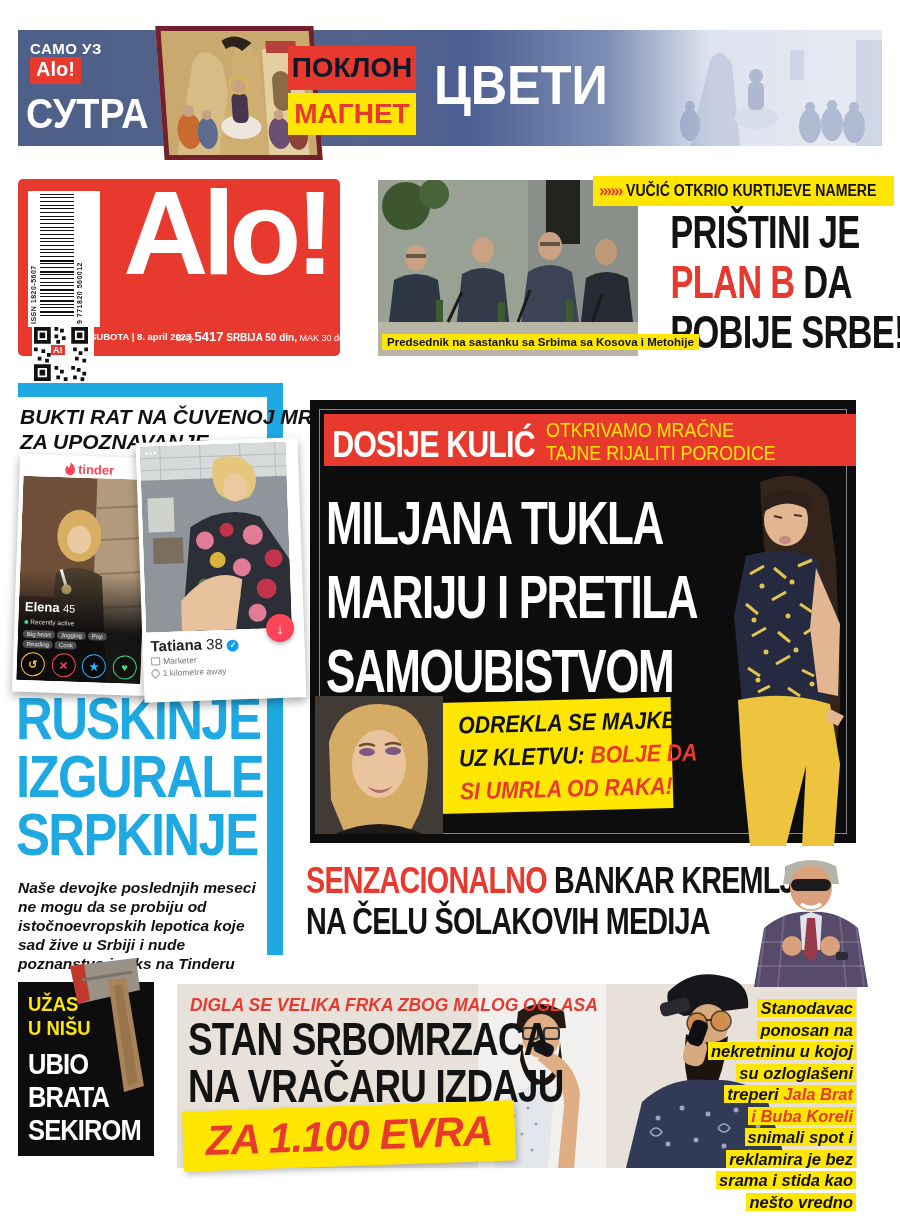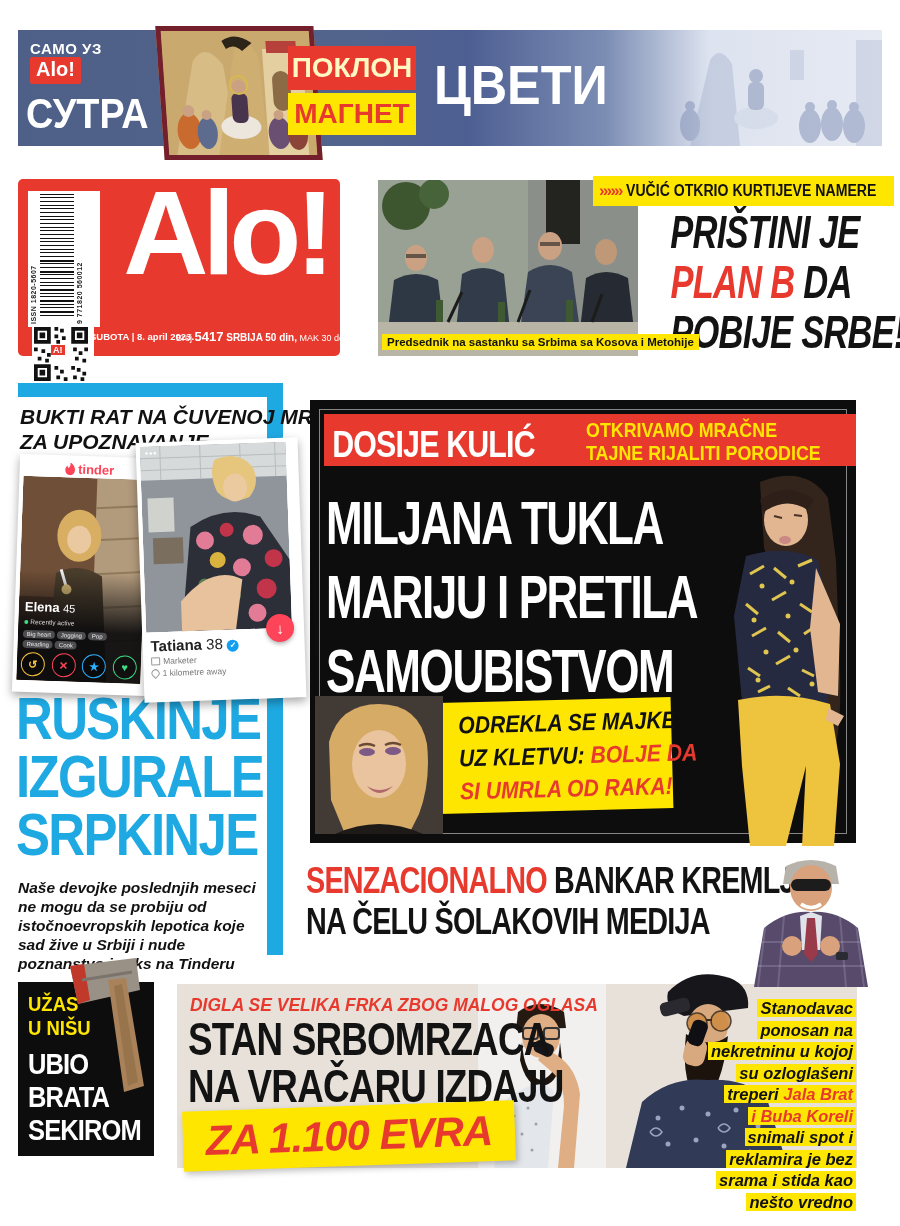--- a/index.html
+++ b/index.html
@@ -8,21 +8,21 @@
   .abs{position:absolute;}
   
   #banner{left:18px;top:30px;width:864px;height:116px;
     background:linear-gradient(90deg,#4e5f88 0%,#53648c 38%,#4d5f92 52%,#7c8db4 68%,#dde3ef 80%,#e6eaf3 100%);}
   .samo-uz{left:12px;top:10px;color:#fff;font-size:15px;font-weight:700;letter-spacing:.5px;}
   .alo-badge{left:12px;top:27px;background:#e8392e;color:#fff;font-size:20px;font-weight:900;
     padding:1px 6px 3px;border-radius:2px;}
   .sutra{left:8px;top:60px;color:#fff;font-size:42px;font-weight:900;transform:scaleX(.9);transform-origin:0 0;}
   .icon-tile{left:142px;top:-4px;width:148px;height:124px;transform:skewX(4deg);
     border:5px solid #74202c;overflow:hidden;background:#c8a873;}
-  .poklon{left:270px;top:16px;width:128px;height:44px;background:#e8392e;color:#fef9c3;
+  .poklon{left:270px;top:16px;width:128px;height:44px;background:#e8392e;color:#0f172a;
     display:flex;align-items:center;justify-content:center;font-size:28px;font-weight:900;}
   .magnet{left:270px;top:63px;width:128px;height:42px;background:#ffe600;color:#e8392e;
     display:flex;align-items:center;justify-content:center;font-size:28px;font-weight:900;}
   .cveti{left:402px;top:22px;width:224px;color:#fff;font-size:56px;font-weight:900;
     text-align:center;transform:scaleX(.9);transform-origin:0 0;}
   .faded{left:642px;top:0;width:222px;height:116px;}
   
   #masthead{left:18px;top:179px;width:322px;height:177px;background:#e8392e;border-radius:5px;}
   .codes{left:10px;top:12px;width:68px;height:130px;background:#fff;display:flex;padding:3px 2px;}
   .vtext{writing-mode:vertical-rl;transform:rotate(180deg);font-size:7px;color:#222;
@@ -38,21 +38,21 @@
   .m-price b{font-size:13px;} .m-price .semi{font-weight:700;font-size:10px;}
   
   #kosovo-photo{left:378px;top:180px;width:260px;height:176px;z-index:1;}
   .k-caption{left:382px;top:334px;background:#ffe600;color:#111;font-size:11.5px;font-weight:700;
     padding:2px 5px;z-index:3;white-space:nowrap;}
   .k-kicker{left:593px;top:176px;width:289px;height:30px;background:#ffe600;display:flex;
     align-items:center;padding:0 6px;gap:5px;z-index:2;}
   .k-kicker .arr{color:#e8392e;font-weight:900;font-size:17px;letter-spacing:-2px;}
   .k-kicker .ktxt{color:#111;font-weight:900;font-size:16px;transform:scaleX(.88);transform-origin:0 50%;white-space:nowrap;}
   .k-headline{left:640px;top:207px;width:242px;text-align:center;font-weight:900;
-    font-size:46px;line-height:50px;color:#131313;letter-spacing:-1px;font-style:italic;}
+    font-size:46px;line-height:50px;color:#131313;letter-spacing:-1px;}
   .k-headline .ln{display:block;transform:scaleX(.75);transform-origin:50% 50%;white-space:nowrap;}
   .red{color:#e8392e;}
   
   .cyan-h{left:18px;top:383px;width:265px;height:14px;background:#1fa9e2;}
   .cyan-v{left:267px;top:383px;width:16px;height:572px;background:#1fa9e2;}
   .t-kicker{left:20px;top:404px;font-size:21px;font-weight:900;font-style:italic;line-height:25px;color:#111;}
   .card{background:#fff;box-shadow:0 4px 10px rgba(0,0,0,.35);}
   #card1{left:16px;top:456px;width:132px;height:230px;transform:rotate(2deg);padding:4px;z-index:2;}
   #card2{left:140px;top:440px;width:154px;height:252px;transform:rotate(-2deg);padding:4px;z-index:3;}
   .tinder-bar{height:18px;display:flex;align-items:center;justify-content:center;gap:2px;}
@@ -85,22 +85,22 @@
   .ruskinje{left:16px;top:690px;color:#1fa9e2;font-size:60px;font-weight:900;line-height:58px;letter-spacing:-2px;}
   .ruskinje .ln{display:block;transform:scaleX(.85);transform-origin:0 50%;white-space:nowrap;}
   .t-lead{left:18px;top:878px;width:254px;font-size:15.5px;font-weight:700;font-style:italic;
     line-height:19px;color:#111;}
   
   #kulic-box{left:310px;top:400px;width:546px;height:443px;background:#0d0d0d;z-index:1;}
   #kulic-box .inner-frame{position:absolute;inset:9px;border:1px solid rgba(255,255,255,.5);pointer-events:none;}
   .d-strip{position:absolute;left:14px;top:14px;right:0;height:52px;background:#e8392e;display:flex;align-items:flex-end;}
   .d-title{color:#fff;font-weight:900;font-size:37px;padding-left:10px;letter-spacing:-1px;
     transform:scaleX(.82);transform-origin:0 50%;white-space:nowrap;}
-  .d-sub{position:absolute;left:222px;top:4px;color:#ffe600;font-weight:700;font-size:21px;
-    line-height:23px;margin-left:40px;}
+  .d-sub{position:absolute;left:222px;top:4px;color:#ffe600;font-weight:400;font-size:21px;
+    line-height:23px;}
   .d-sub .ln{display:block;transform:scaleX(.85);transform-origin:0 50%;white-space:nowrap;}
   .d-headline{position:absolute;left:16px;top:86px;color:#fff;font-weight:900;font-size:62px;
     line-height:74px;letter-spacing:-2px;}
   .d-headline .ln{display:block;transform:scaleX(.71);transform-origin:0 50%;white-space:nowrap;}
   .d-quote{position:absolute;left:128px;top:300px;width:218px;background:#ffe600;
     padding:6px 8px;text-align:center;font-weight:900;font-style:italic;font-size:24px;
     line-height:33px;transform:rotate(-1.5deg);color:#111;}
   .d-quote .ln{display:block;transform:scaleX(.88);transform-origin:50% 50%;white-space:nowrap;}
   #marija{position:absolute;left:5px;top:296px;width:128px;height:138px;}
   #miljana{left:688px;top:464px;width:182px;height:382px;z-index:5;}

